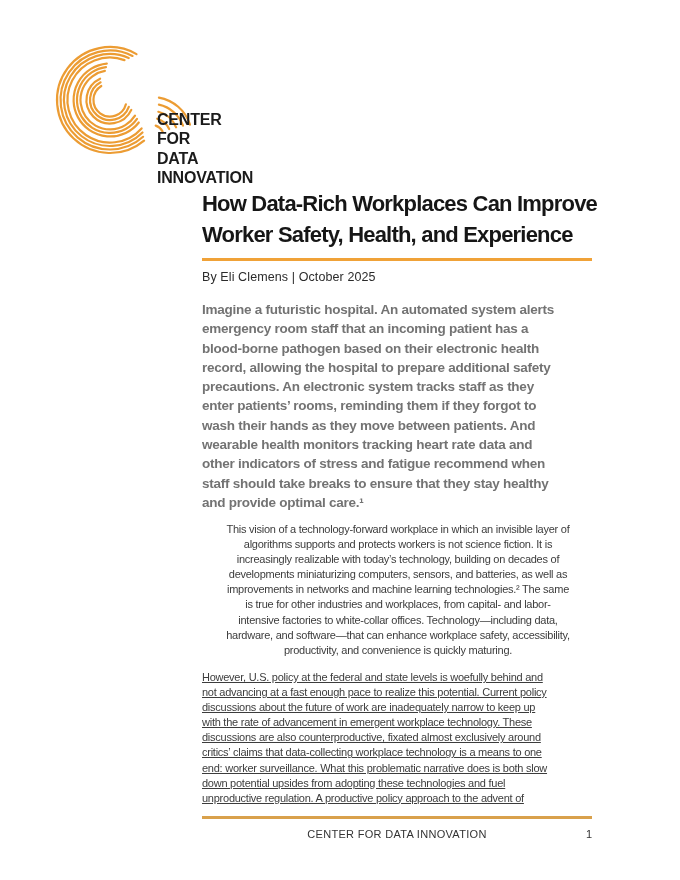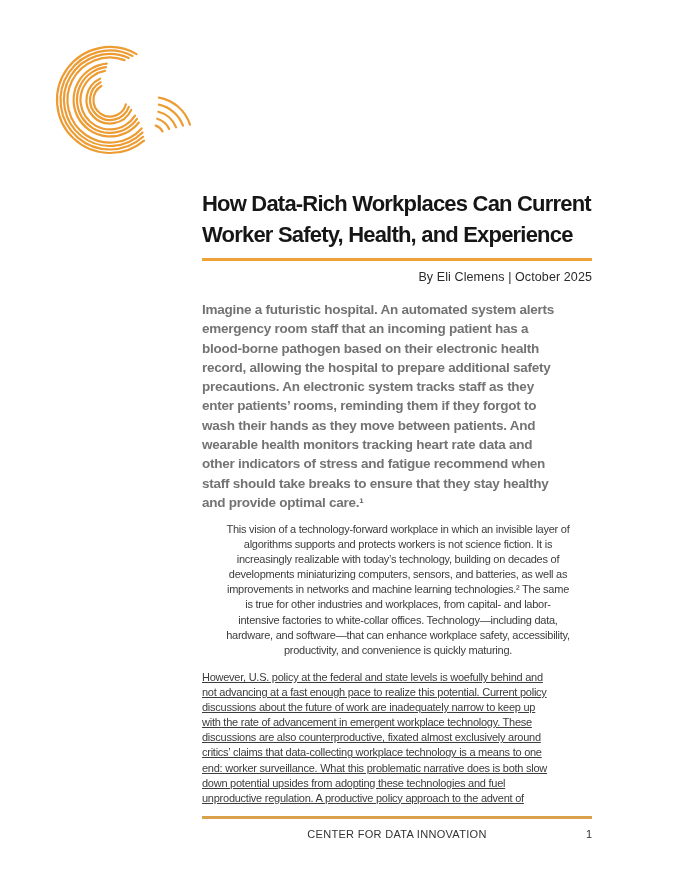--- a/index.html
+++ b/index.html
@@ -27,21 +27,21 @@
   
   .title {
     left:202px; top:188px; width:392px;
     font-size:22px; font-weight:700; line-height:31px;
     letter-spacing:-0.8px; color:#161616;
     white-space:pre;
   }
   .title-rule { left:202px; top:258px; width:390px; height:3px; background:#F0A238; }
   .byline {
     left:202px; top:270px; width:390px;
-    font-size:12.5px; color:#2b2b2b; letter-spacing:0.1px;text-align:right;
+    font-size:12.5px; color:#2b2b2b; letter-spacing:0.1px;
   }
   .intro {
     left:202px; top:300px; width:392px;
     font-size:13.5px; font-weight:700; line-height:19.3px;
     letter-spacing:-0.25px; color:#737373;
     white-space:pre;
   }
   .body-para {
     left:202px; width:392px;
     font-size:11px; line-height:15.1px;
@@ -80,23 +80,27 @@
       <path class="logo-arc" d="M47.3 46 A16.5 16.5 0 1 0 71.9 64.3"></path>
     </g>
     <g>
       <path class="logo-arc" d="M108.6 91.4 A12 12 0 0 0 101.7 85.6"></path>
       <path class="logo-arc" d="M115.2 89 A19 19 0 0 0 103.2 78.7"></path>
       <path class="logo-arc" d="M122.1 87.3 A26 26 0 0 0 104.3 71.8"></path>
       <path class="logo-arc" d="M129 85.7 A33 33 0 0 0 104.9 64.7"></path>
       <path class="logo-arc" d="M136 84.6 A40 40 0 0 0 104.9 57.6"></path>
     </g>
   </svg>
+  <div class="abs logo-text">CENTER
+FOR
+DATA
+INNOVATION</div>
 </div>
 
-<h1 class="abs title" style="margin:0;">How Data-Rich Workplaces Can Current
+<h1 class="abs title" style="margin:0;">How Data-Rich Workplaces Can Improve
 Worker Safety, Health, and Experience</h1>
 
 <div class="abs title-rule"></div>
 
 <div class="abs byline">By Eli Clemens | October 2025</div>
 
 <div class="abs intro">Imagine a futuristic hospital. An automated system alerts
 emergency room staff that an incoming patient has a
 blood-borne pathogen based on their electronic health
 record, allowing the hospital to prepare additional safety

